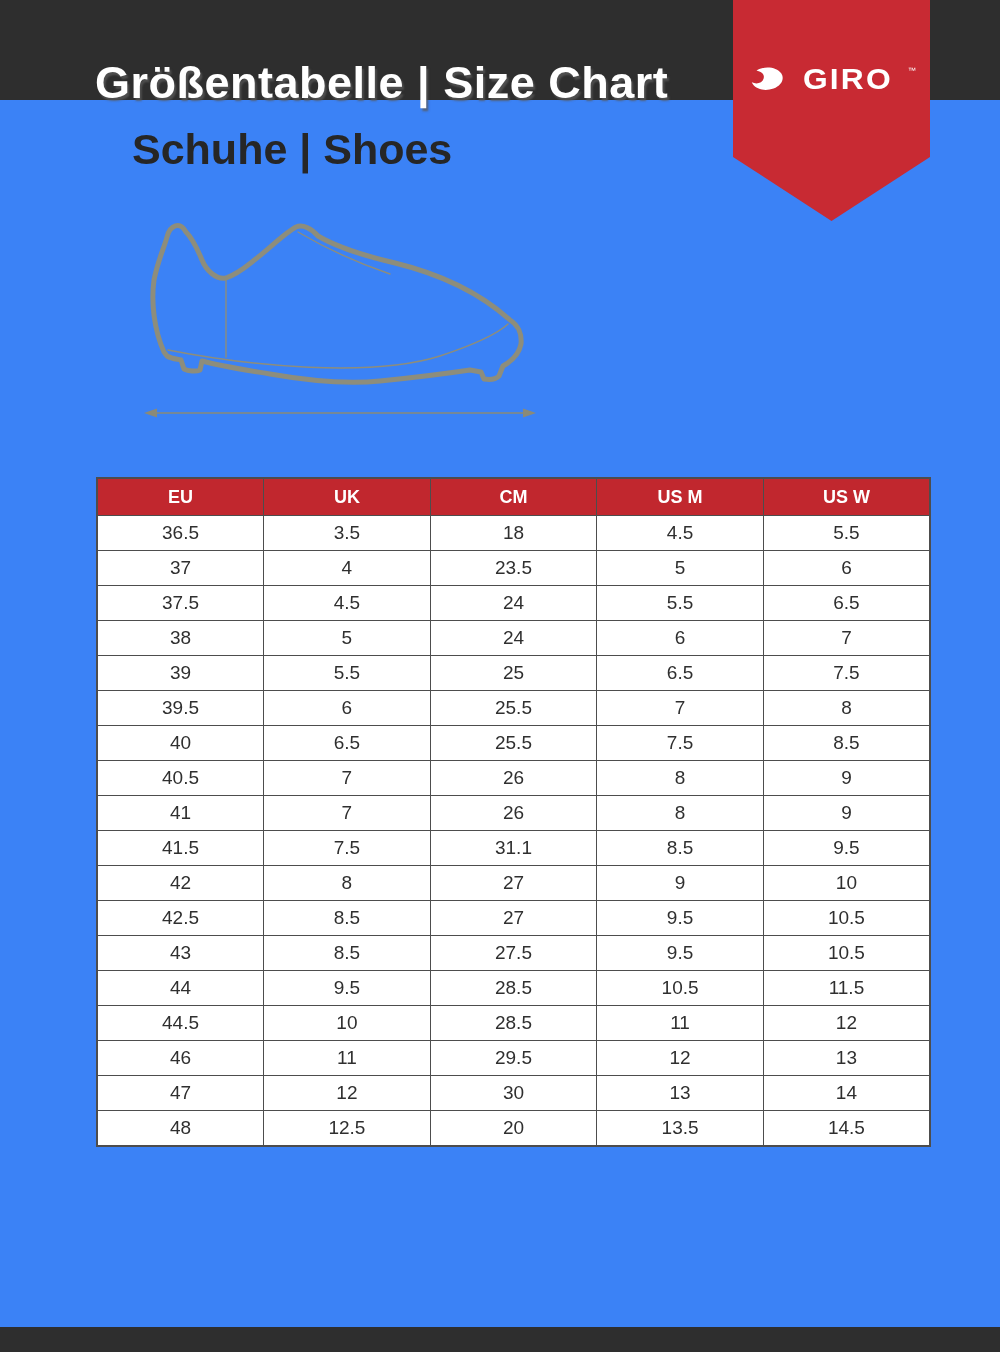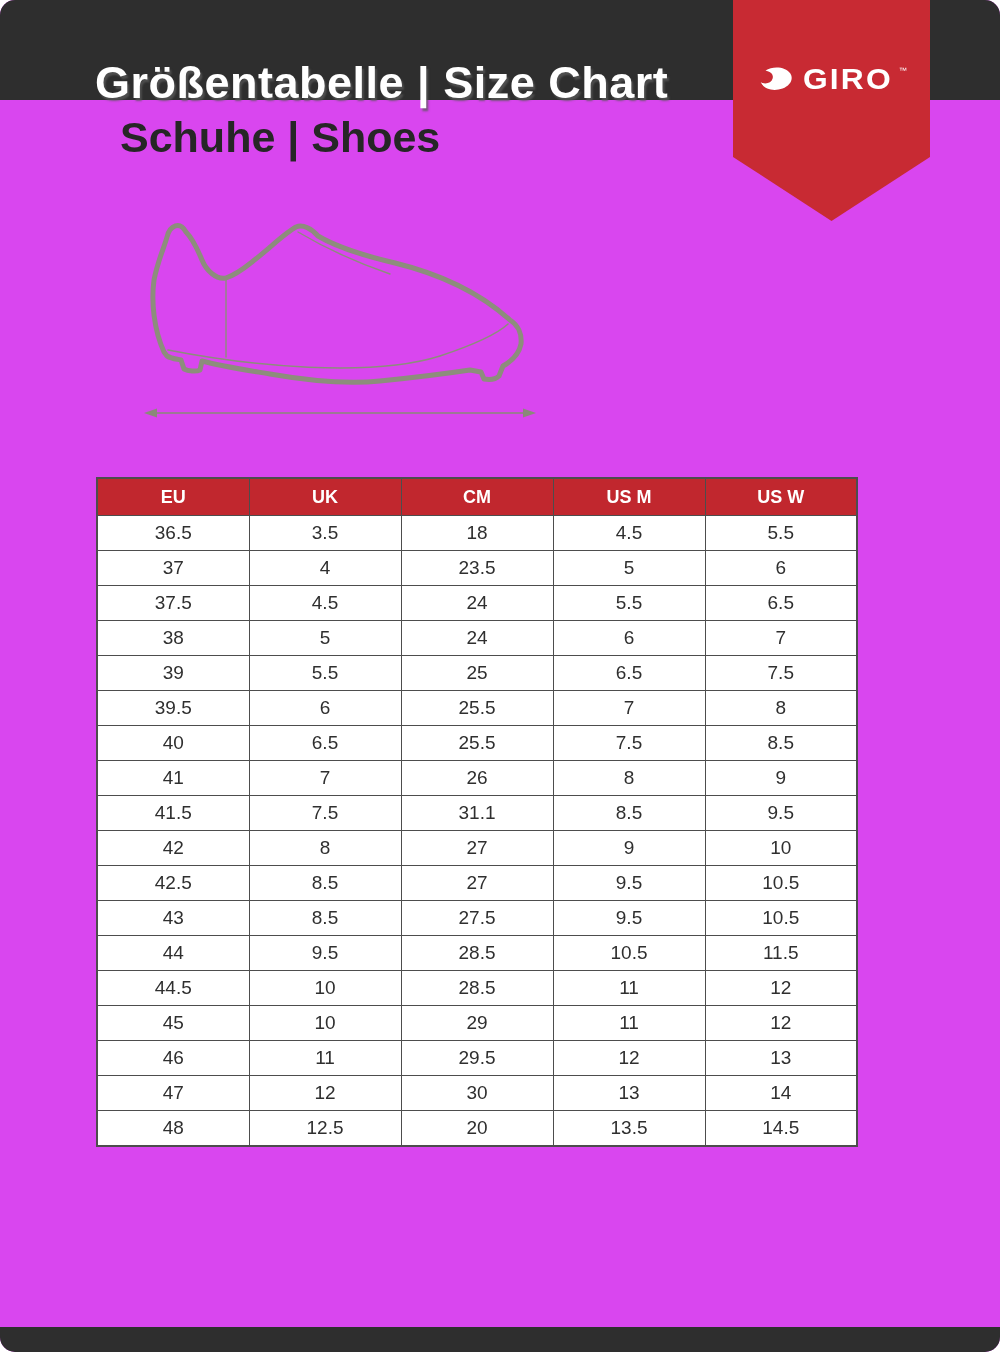--- a/index.html
+++ b/index.html
@@ -8,23 +8,22 @@
     --ribbon-red:#c82a33;
     --line-olive:#8d8d7c;
     --border-gray:#4d4d4d;
   }
   html,body{margin:0;padding:0;background:#ffffff;}
   body{font-family:"Liberation Sans","DejaVu Sans",sans-serif;}
   .page{
     position:relative;
     width:1000px;
     height:1352px;
-    background:#d946ef;
+    background:#3b82f6;
     overflow:hidden;
-    border-radius:15px;
   }
   .header-bar{
     position:absolute;
     left:0;top:0;
     width:1000px;height:100px;
     background:var(--bar-dark);
   }
   .page-title{
     position:absolute;
     left:95px;top:60px;
@@ -34,21 +33,21 @@
     font-weight:700;
     letter-spacing:0.5px;
     line-height:1;
     white-space:nowrap;
     text-shadow:2px 3px 2px rgba(90,90,90,0.75);
     z-index:3;
   }
   .page-subtitle{
     position:absolute;
     left:120px;top:116px;
-    margin:0;
+    margin:12px;
     color:#262626;
     font-size:43px;
     font-weight:700;
     line-height:1;
     white-space:nowrap;
     z-index:3;
   }
   .brand-ribbon{
     position:absolute;
     left:733px;top:0;
@@ -57,21 +56,21 @@
     clip-path:polygon(0 0,100% 0,100% 71%,50% 100%,0 71%);
     z-index:4;
     display:flex;
     justify-content:center;
     align-items:flex-start;
   }
   .brand-logo{
     margin-top:64px;
     display:flex;
     align-items:center;
-    gap:9px;
+    gap:18px;
   }
   .brand-wordmark{
     color:#ffffff;
     font-size:30px;
     font-weight:700;
     letter-spacing:2px;
     line-height:1;
     transform:scaleX(1.06);
     transform-origin:left center;
   }
@@ -88,21 +87,21 @@
     width:400px;height:210px;
   }
   .length-arrow{
     position:absolute;
     left:140px;top:402px;
     width:400px;height:22px;
   }
   .size-table{
     position:absolute;
     left:96px;top:477px;
-    width:762px;
+    width:835px;
     border-collapse:collapse;
     table-layout:fixed;
   }
   .size-table th{
     background:var(--header-red);
     color:#ffffff;
     font-size:18px;
     font-weight:700;
     height:36px;
     text-align:center;
@@ -253,20 +252,27 @@
           <td>8</td>
         </tr>
         <tr>
           <td>40</td>
           <td>6.5</td>
           <td>25.5</td>
           <td>7.5</td>
           <td>8.5</td>
         </tr>
         <tr>
+          <td>40.5</td>
+          <td>7</td>
+          <td>26</td>
+          <td>8</td>
+          <td>9</td>
+        </tr>
+        <tr>
           <td>41</td>
           <td>7</td>
           <td>26</td>
           <td>8</td>
           <td>9</td>
         </tr>
         <tr>
           <td>41.5</td>
           <td>7.5</td>
           <td>31.1</td>
@@ -302,27 +308,20 @@
           <td>11.5</td>
         </tr>
         <tr>
           <td>44.5</td>
           <td>10</td>
           <td>28.5</td>
           <td>11</td>
           <td>12</td>
         </tr>
         <tr>
-          <td>45</td>
-          <td>10</td>
-          <td>29</td>
-          <td>11</td>
-          <td>12</td>
-        </tr>
-        <tr>
           <td>46</td>
           <td>11</td>
           <td>29.5</td>
           <td>12</td>
           <td>13</td>
         </tr>
         <tr>
           <td>47</td>
           <td>12</td>
           <td>30</td>

